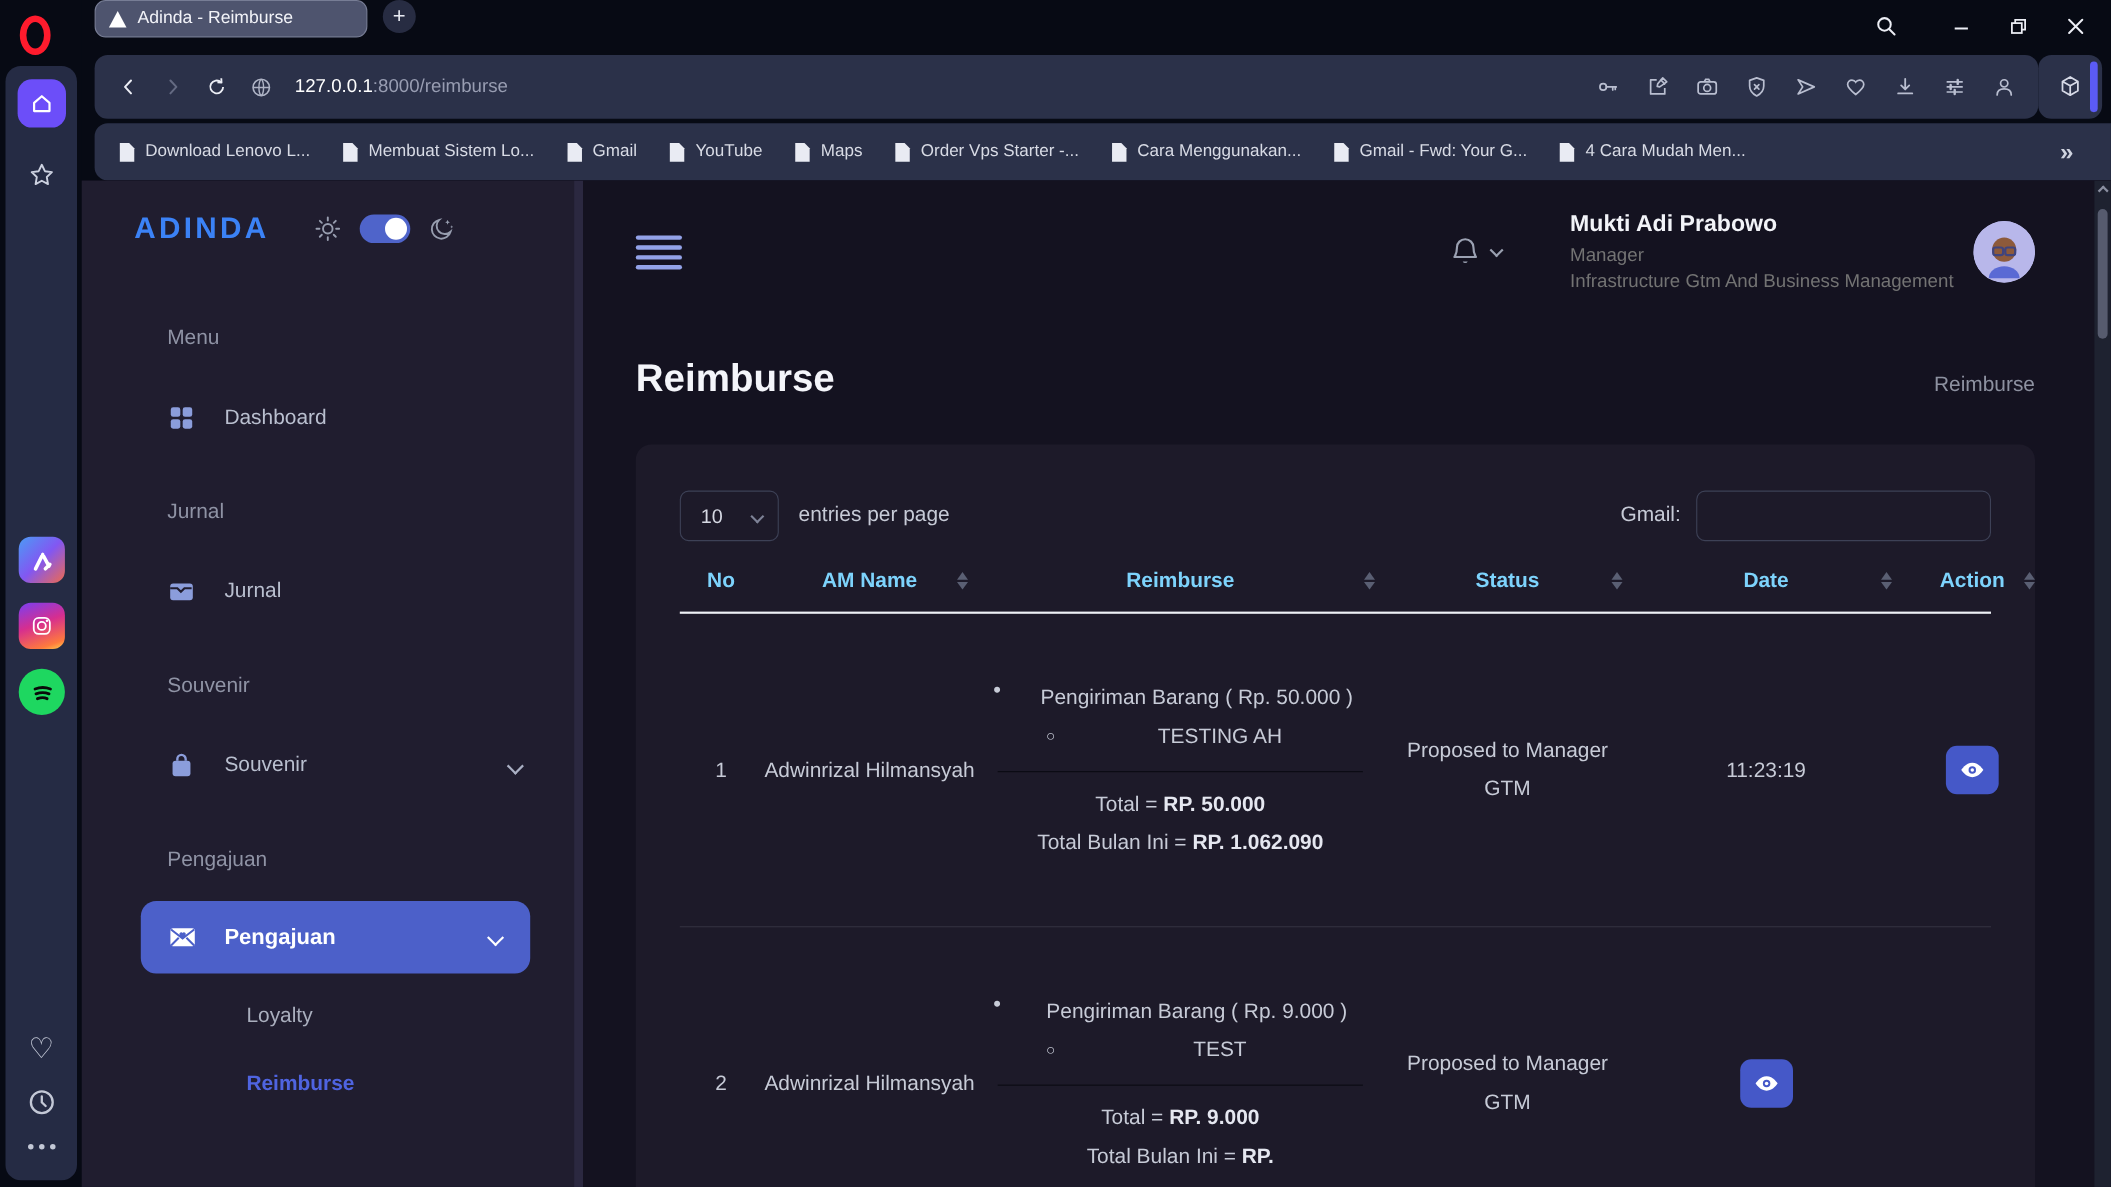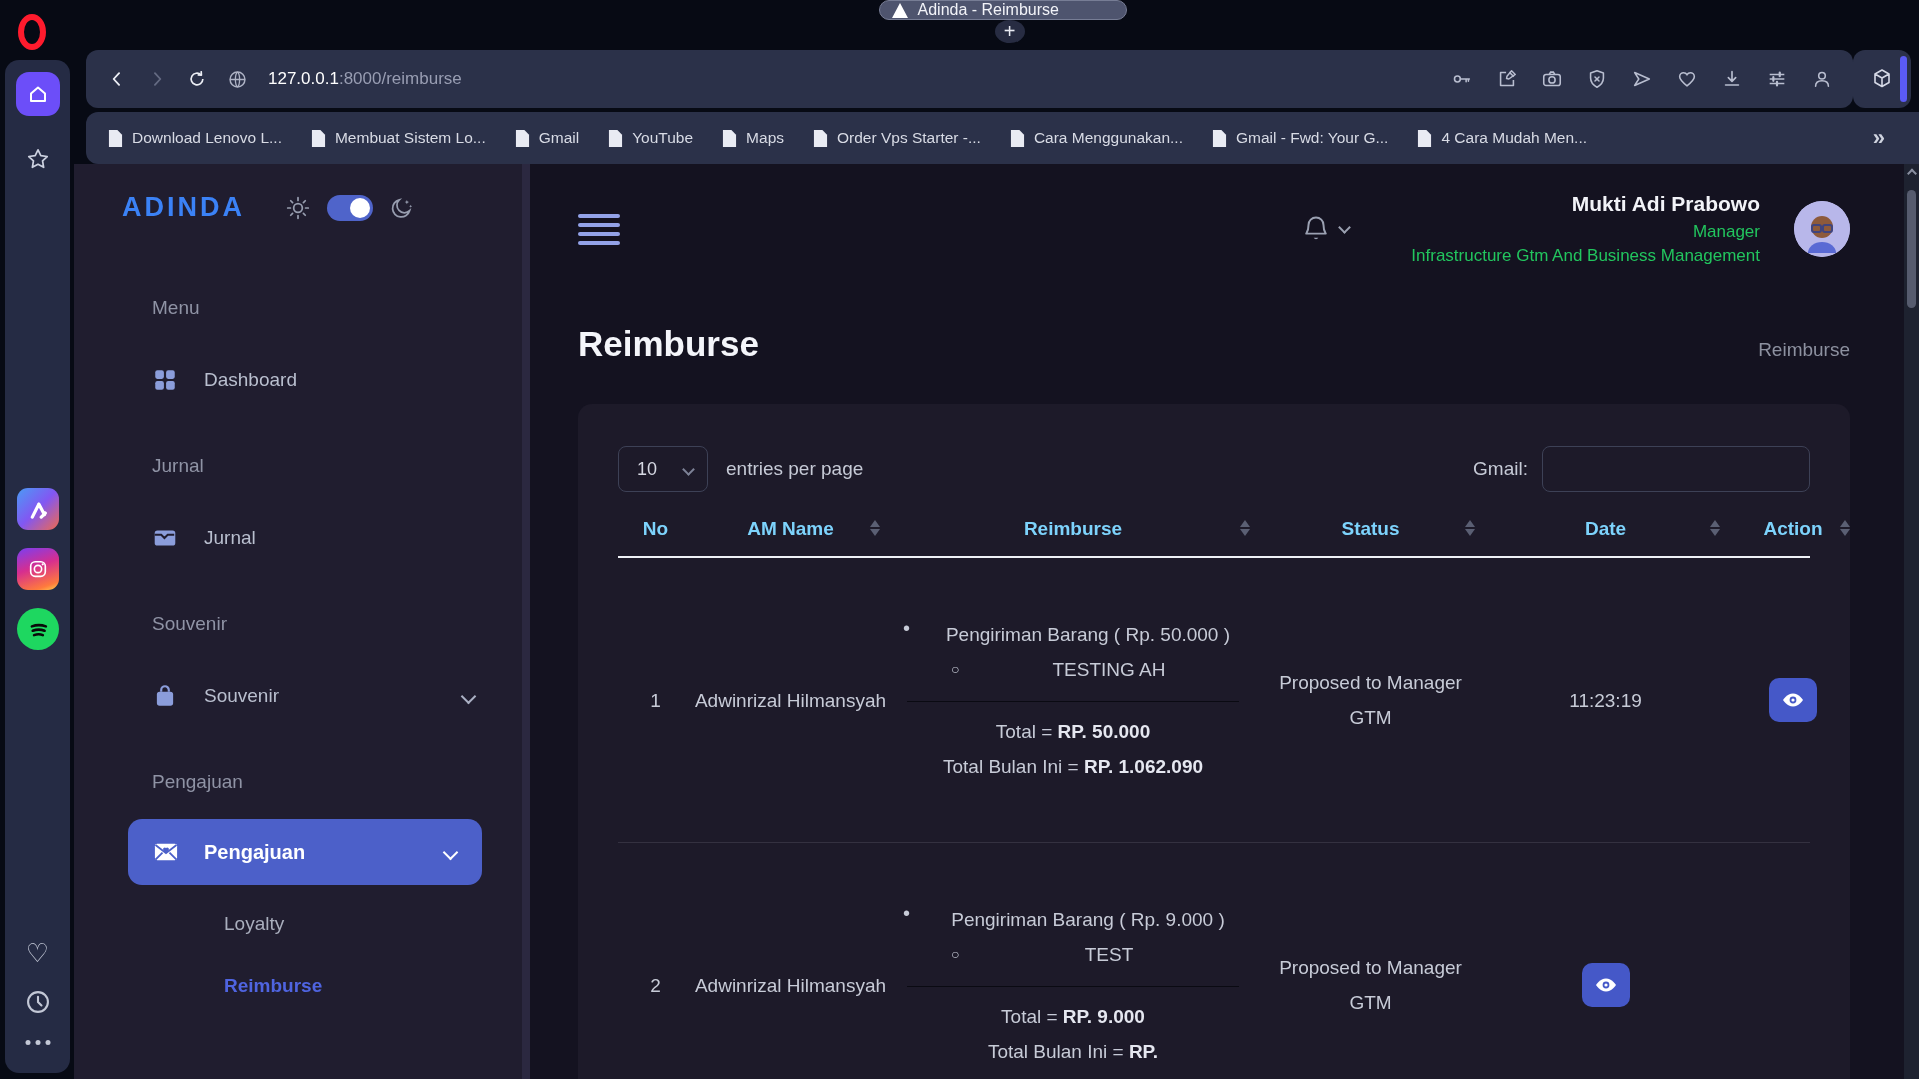--- a/index.html
+++ b/index.html
@@ -17,21 +17,21 @@
   .aria-ic { top:428px; background:linear-gradient(135deg,#4b9bf5,#8257f2 50%,#ef6a4e 100%); }
   .ig-ic { top:488px; background:linear-gradient(160deg,#7a3ff2 0%,#d62e8f 45%,#ff7a3d 85%,#ffd24d 100%); }
   .spot-ic { top:548px; background:#1ed760; border-radius:50%; }
   .heart-ic { top:878px; font-size:26px; color:#c3c8d6; }
   .clock-ic { top:928px; width:28px; height:28px; }
   .dots-ic { top:980px; display:flex; gap:5px; }
   .dots-ic i { width:5px; height:5px; border-radius:50%; background:#c3c8d6; }
 
   
   .chrome { position:absolute; left:74px; top:0; right:0; bottom:0; display:flex; flex-direction:column; }
-  .tabstrip { height:48px; display:flex; align-items:center; padding-left:12px;flex-direction:column; }
+  .tabstrip { height:48px; display:flex; padding-left:12px; }
   .tab { width:248px; height:34px; background:#4e546e; border:1px solid #777d95; border-radius:10px;
     display:flex; align-items:center; gap:10px; padding:0 12px; }
   .favicon { width:0; height:0; border-left:8px solid transparent; border-right:8px solid transparent; border-bottom:15px solid #ffffff; }
   .tab-title { font-size:16px; color:#f2f3f8; white-space:nowrap; }
   .newtab { width:30px; height:30px; margin-left:14px; border-radius:50%; background:#272c42; color:#e8eaf2;
     font-size:20px; display:flex; align-items:center; justify-content:center; }
   .ts-right { margin-left:auto; display:flex; align-items:center; gap:8px; padding-right:10px; }
   .ts-btn { width:44px; height:36px; display:flex; align-items:center; justify-content:center; color:#eceef5; }
   .ts-btn.search { margin-right:16px; }
 
@@ -76,23 +76,23 @@
   .sub-item.current { margin-top:40px; color:#4f64e0; font-weight:bold; }
 
   
   .app-main { flex:1; position:relative; padding:0 54px 0 48px; overflow:hidden; }
   .main-header { height:130px; display:flex; align-items:center; }
   .hamburger { width:42px; display:flex; flex-direction:column; gap:5px; }
   .hamburger i { height:4px; border-radius:2px; background:#93a2e8; }
   .mh-spacer { flex:1; }
   .bell-group { display:flex; align-items:center; gap:10px; margin-right:62px; }
   .bell-chev { width:9px; height:9px; border-right:2px solid #9aa0b0; border-bottom:2px solid #9aa0b0; transform:rotate(45deg); margin-top:-4px; }
-  .user-block { text-align:right; margin-right:34px; line-height:1.45; }
+  .user-block { margin-right:18px; line-height:1.45; }
   .user-name { font-size:21px; font-weight:bold; color:#f2f3f8; }
-  .user-role, .user-org { font-size:17px; color:#22c55e; }
+  .user-role, .user-org { font-size:17px; color:#737373; }
   .avatar { width:56px; height:56px; border-radius:50%; background:#b8b7ea; overflow:hidden; flex-shrink:0; }
 
   .title-row { display:flex; align-items:baseline; margin-top:30px; }
   .page-title { font-size:35px; font-weight:800; color:#f4f5fa; }
   .breadcrumb { margin-left:auto; font-size:19px; color:#8d91a0; }
 
   .card { margin-top:40px; background:#1d1a29; border-radius:14px; padding:42px 40px 0 40px; height:900px; }
   .controls { display:flex; align-items:center; }
   .entries-select { width:90px; height:46px; border:1px solid #3d4156; border-radius:8px; display:flex; align-items:center;
     padding:0 14px 0 18px; font-size:18px; color:#d6d9e3; }

